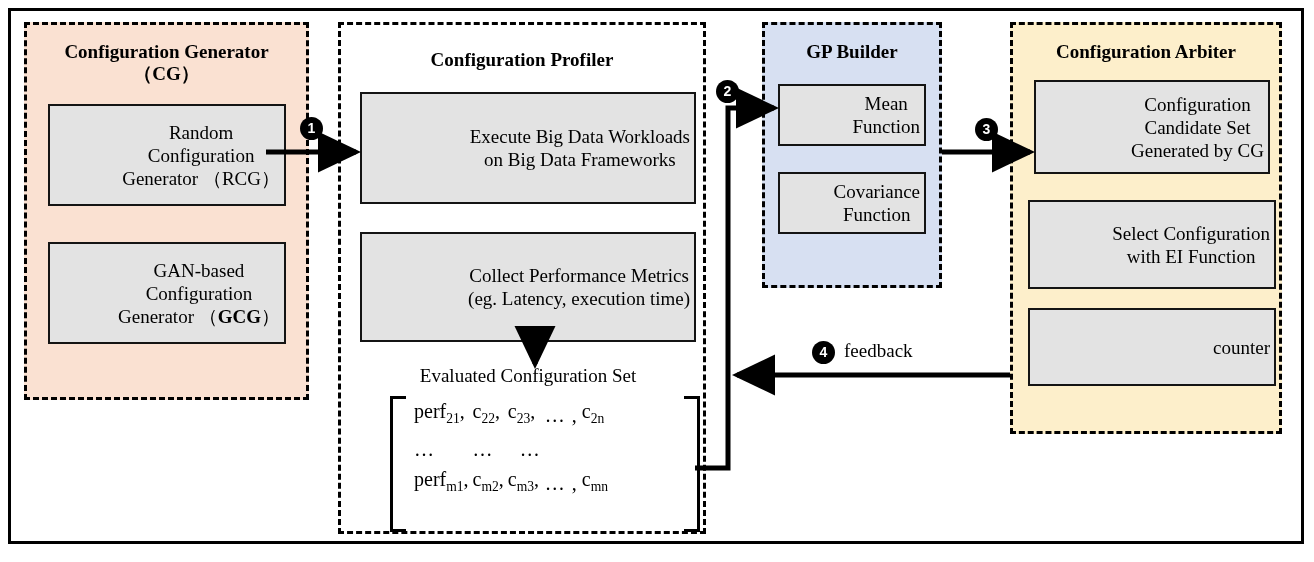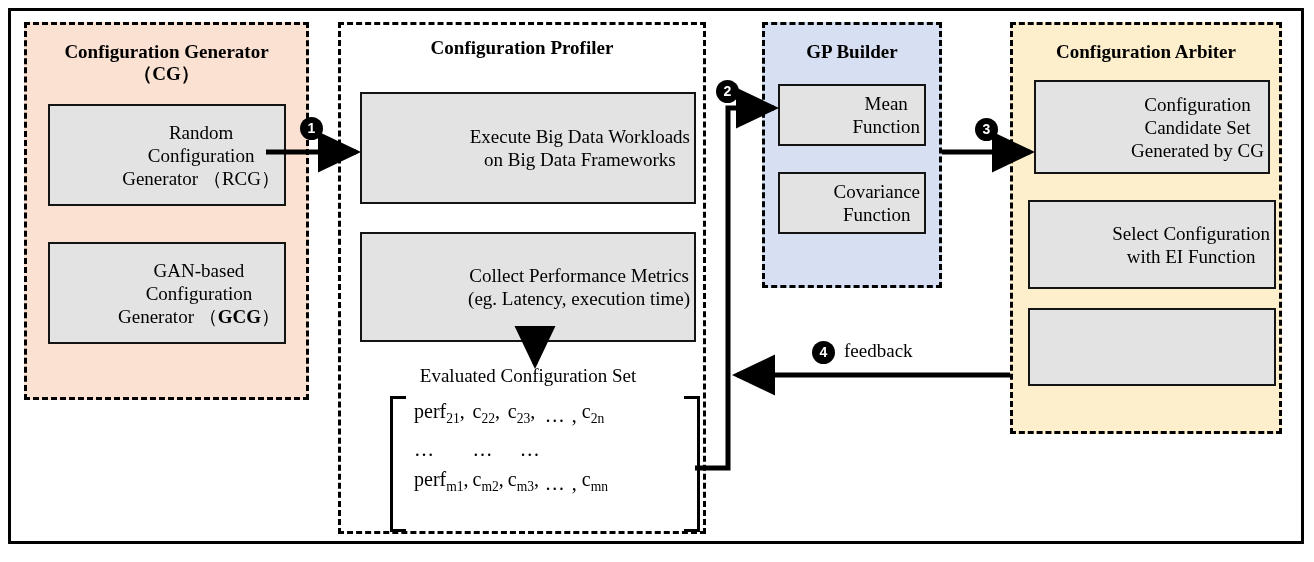--- a/index.html
+++ b/index.html
@@ -60,21 +60,21 @@
 
   <div class="node" style="left:48px;top:242px;width:238px;height:102px;">
     <div>
       <div>GAN-based</div>
       <div>Configuration</div>
       <div>Generator&nbsp;（<b>GCG</b>）</div>
     </div>
   </div>
 
   <div class="panel" style="left:338px;top:22px;width:368px;height:512px;background:#FFFFFF;">
-    <div class="panel-title" style="top:12px;">Configuration Profiler</div>
+    <div class="panel-title" style="top:24px;">Configuration Profiler</div>
   </div>
 
   <div class="node" style="left:360px;top:92px;width:336px;height:112px;">
     <div>
       <div>Execute Big Data Workloads</div>
       <div>on Big Data Frameworks</div>
     </div>
   </div>
 
   <div class="node" style="left:360px;top:232px;width:336px;height:110px;padding-left:38px;">
@@ -148,20 +148,21 @@
 
   <div class="node" style="left:1028px;top:200px;width:248px;height:89px;">
     <div>
       <div>Select Configuration</div>
       <div>with EI Function</div>
     </div>
   </div>
 
   <div class="node" style="left:1028px;top:308px;width:248px;height:78px;">
     <div>
+      <div>counter</div>
     </div>
   </div>
 
   <svg class="conn" viewBox="0 0 1314 562">
     <defs>
       <marker id="ah" markerWidth="9" markerHeight="9" refX="7.6" refY="4.5" orient="auto" markerUnits="strokeWidth">
         <path d="M0,0.4 L8.6,4.5 L0,8.6 z" fill="#000"></path>
       </marker>
       <marker id="ah2" markerWidth="9" markerHeight="9" refX="7.6" refY="4.5" orient="auto" markerUnits="strokeWidth">
         <path d="M0,0.4 L8.6,4.5 L0,8.6 z" fill="#000"></path>

